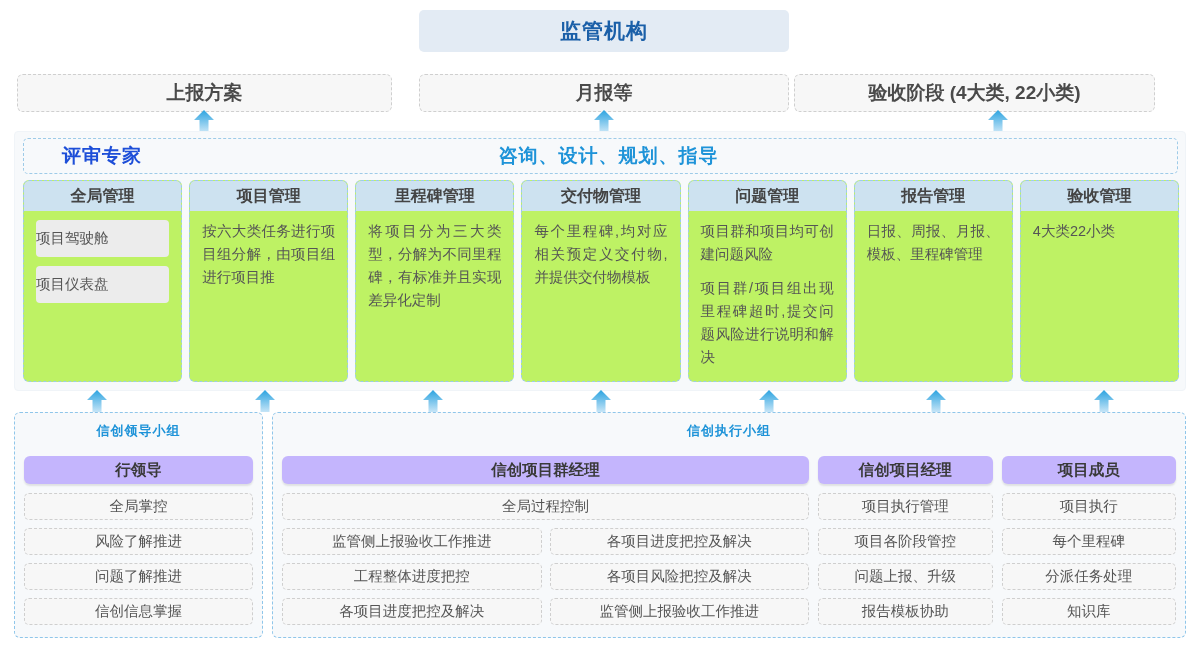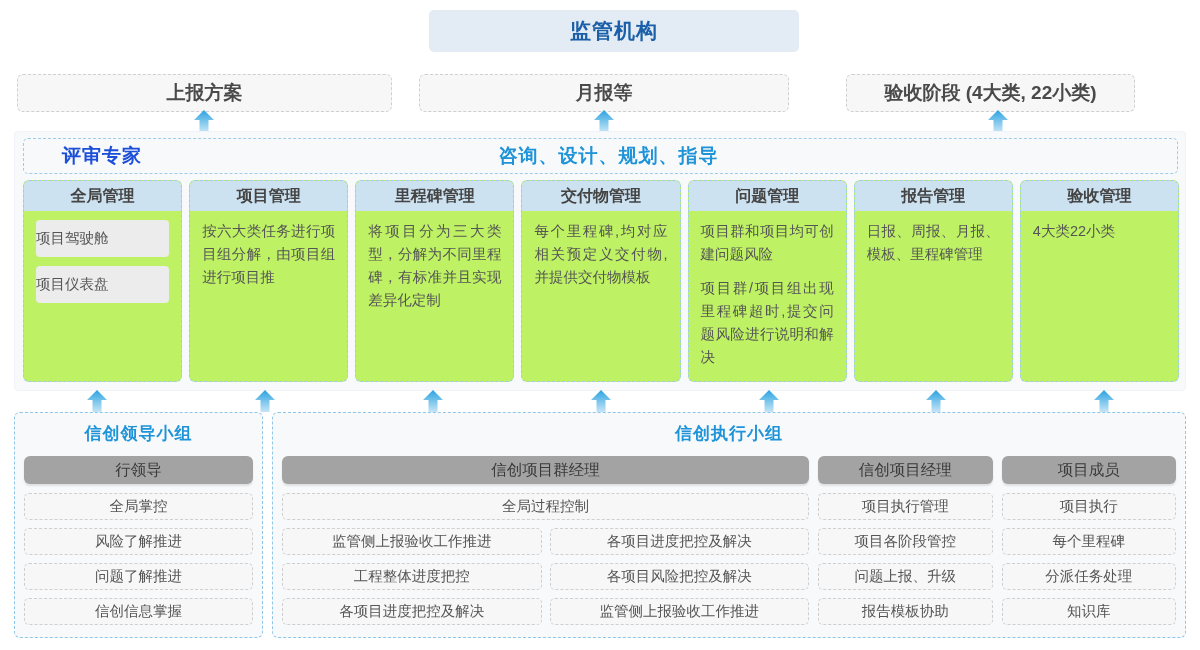--- a/index.html
+++ b/index.html
@@ -17,34 +17,34 @@
     border:1px dashed #cfcfcf;
     border-radius:6px;
     background:#f7f7f7;
     box-sizing:border-box;
     display:flex;align-items:center;justify-content:center;
     text-align:center;
   }
 
   
   .regulator{
-    position:absolute;left:429px;top:10px;width:370px;height:42px;
+    position:absolute;left:419px;top:10px;width:370px;height:42px;
     background:#e3ebf4;border-radius:5px;
     display:flex;align-items:center;justify-content:center;
     font-size:21px;font-weight:bold;color:#1a5fa8;letter-spacing:1px;
   }
 
   
   .report{
     position:absolute;top:74px;height:38px;
     font-size:19px;font-weight:bold;color:#4a4a4a;
   }
   #report-0{left:17px;width:375px;}
   #report-1{left:419px;width:370px;}
-  #report-2{left:846px;width:289px;}
+  #report-2{left:794px;width:361px;}
 
   
   .mid-panel{
     position:absolute;left:14px;top:131px;width:1172px;height:260px;
     background:#f7f9fb;border:1px solid #f0f4f8;border-radius:4px;
     box-sizing:border-box;
   }
   .mid-header{
     position:absolute;left:8px;top:6px;width:1155px;height:36px;
     border:1px dashed #9ecbe8;border-radius:5px;
@@ -96,33 +96,33 @@
   
   .bot-wrap{position:absolute;left:14px;top:412px;width:1172px;height:226px;}
   .group{
     position:absolute;top:0;height:226px;
     border:1px dashed #8fc6ea;border-radius:6px;
     background:#f7f9fb;box-sizing:border-box;
   }
   #group-lead{left:0;width:249px;}
   #group-exec{left:258px;width:914px;}
   .group-title{
-    text-align:center;font-size:17px;font-weight:bold;color:#1e93d8;
+    text-align:center;font-size:13px;font-weight:bold;color:#1e93d8;
     letter-spacing:1px;padding-top:9px;
   }
   .role-cols{
     position:absolute;left:9px;right:9px;top:43px;bottom:10px;
     display:flex;gap:9px;
   }
   .role-col{display:flex;flex-direction:column;}
   .role-head{
-    background:#a3a3a3;border-radius:6px;
+    background:#c4b5fd;border-radius:6px;
     box-shadow:0 2px 2px rgba(0,0,0,.10);
     height:28px;display:flex;align-items:center;justify-content:center;
-    font-size:15.5px;font-weight:normal;color:#3a3a3a;
+    font-size:15.5px;font-weight:bold;color:#3a3a3a;
     margin-bottom:9px;
   }
   .role-items{display:flex;flex-direction:column;gap:8px;flex:1 1 auto;}
   .item{
     border:1px dashed #cfcfcf;border-radius:5px;background:#f7f7f7;
     height:27px;display:flex;align-items:center;justify-content:center;
     font-size:14.5px;color:#555;box-sizing:border-box;
   }
   .item-row{display:flex;gap:8px;}
   .item-row .item{flex:1 1 0;}

